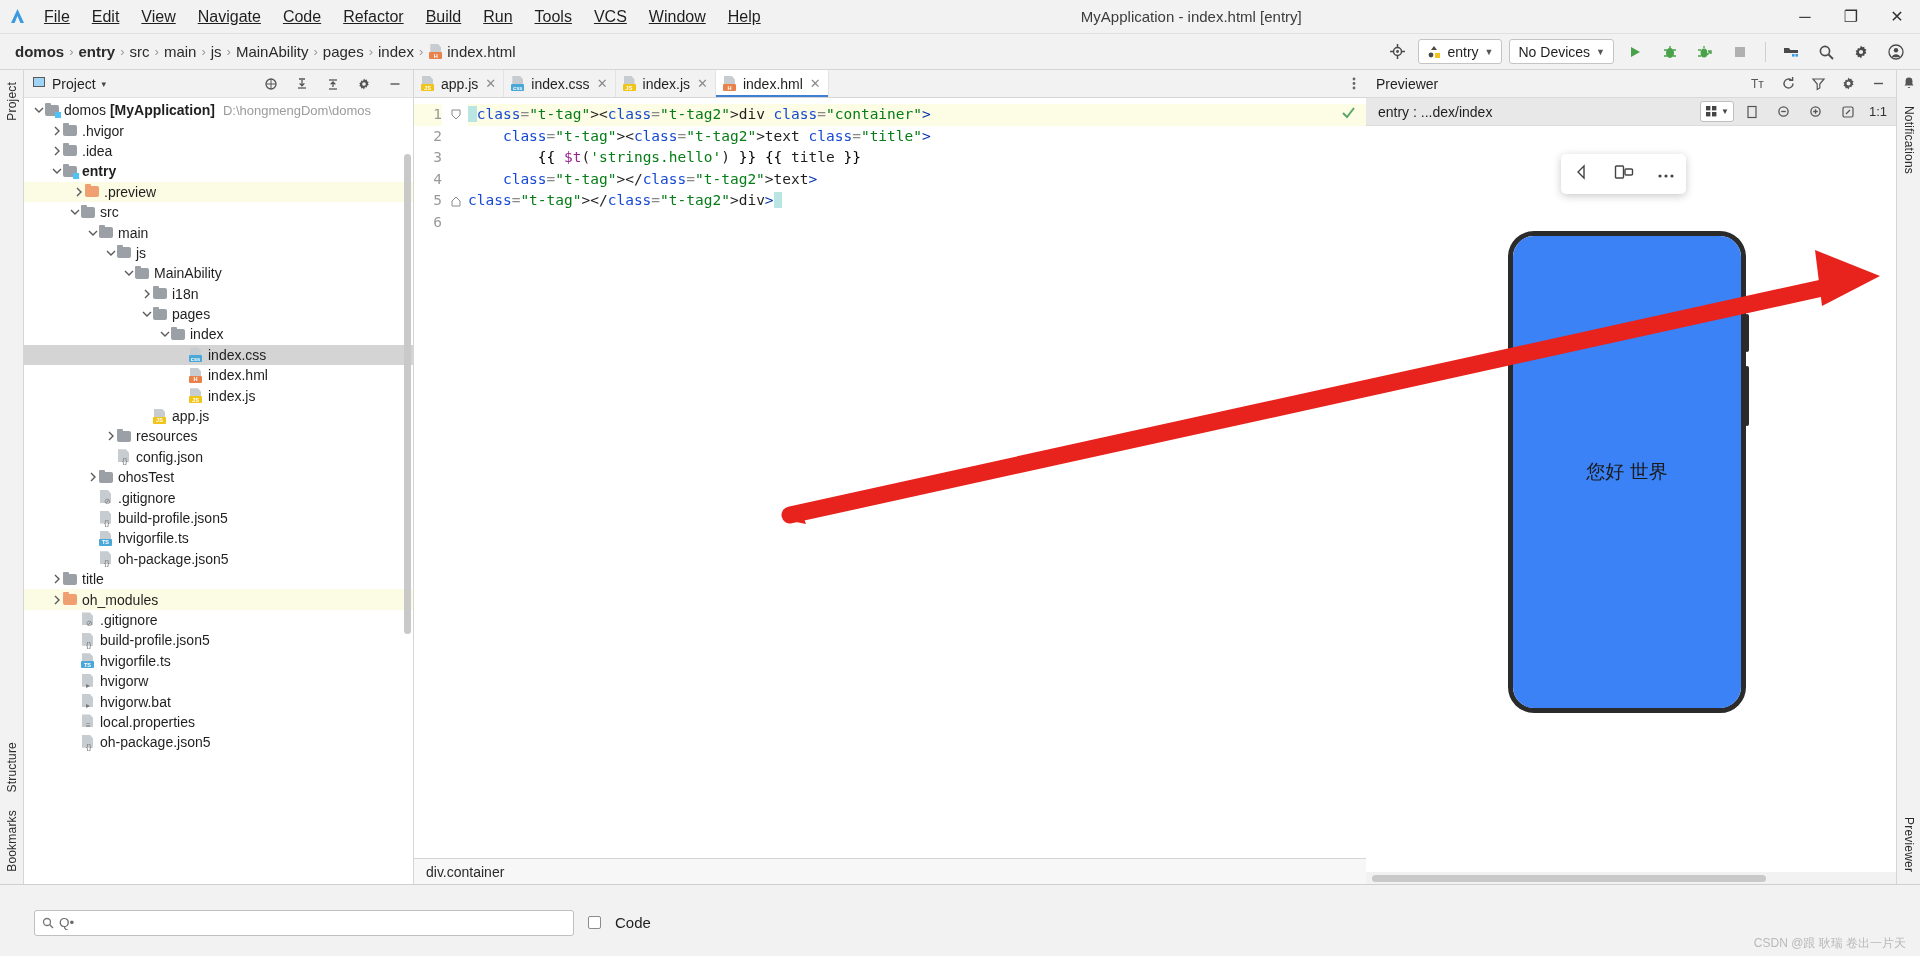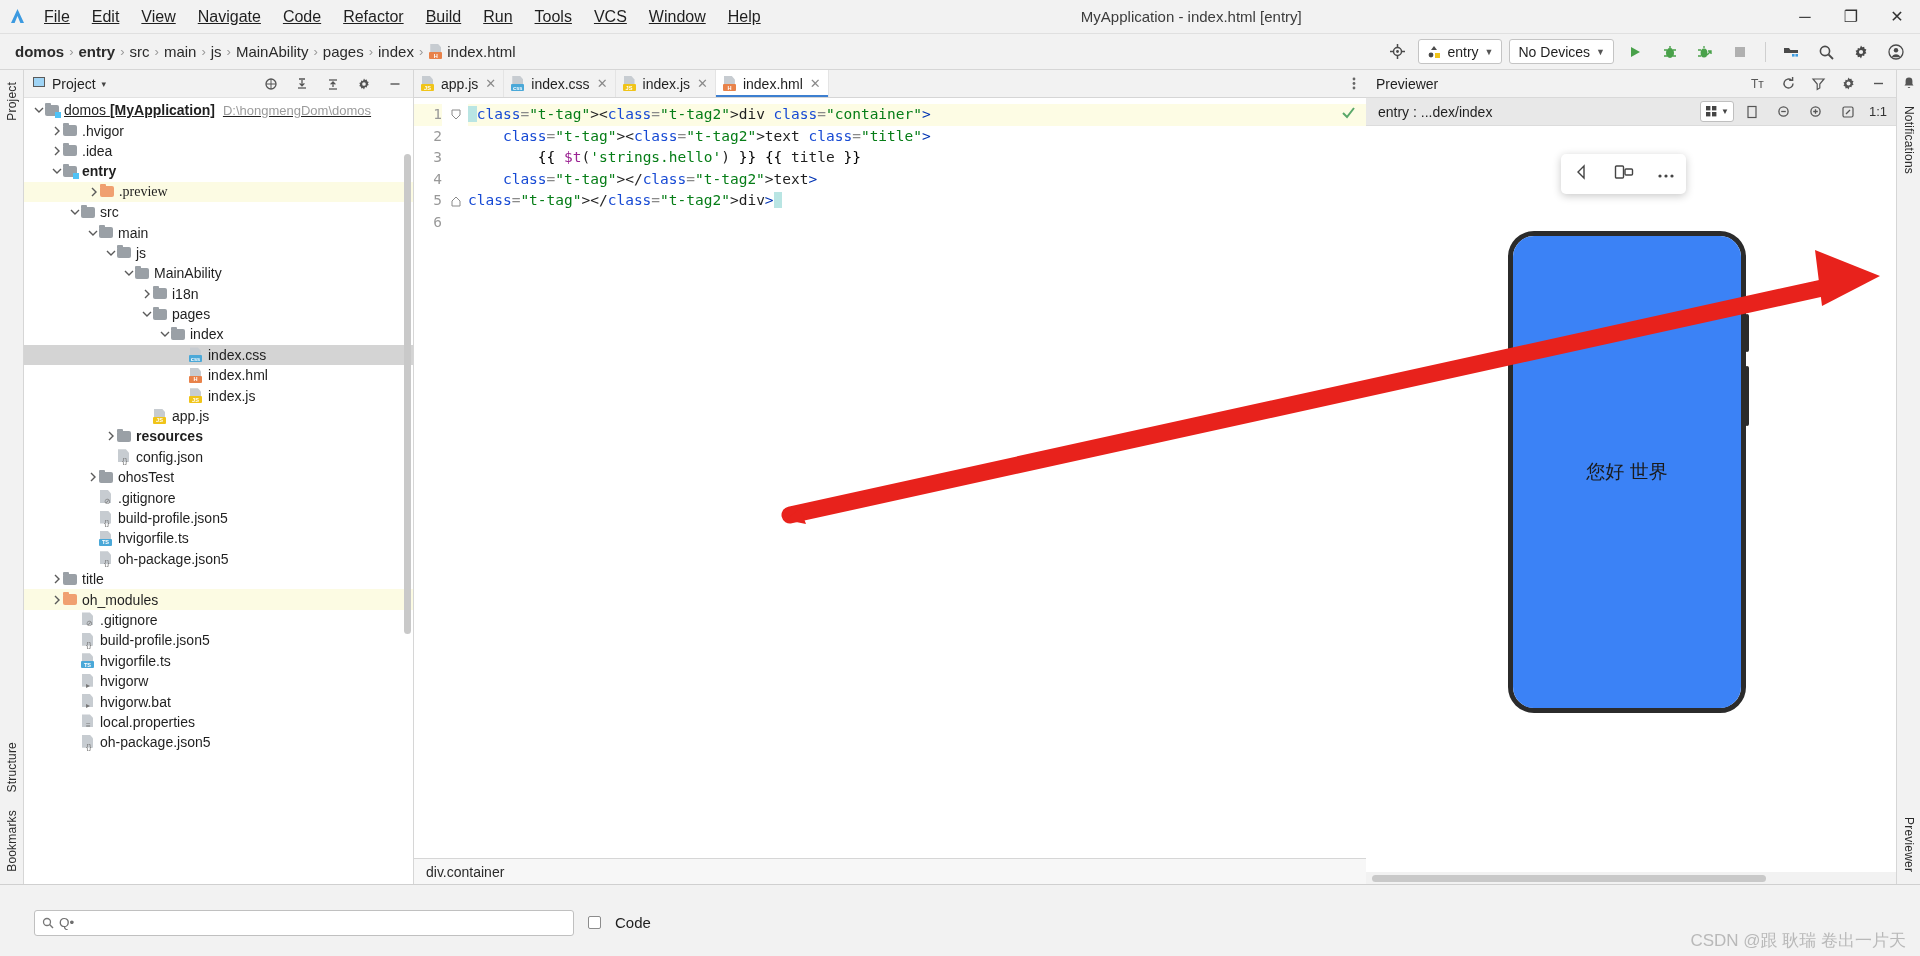--- a/index.html
+++ b/index.html
@@ -129,21 +129,21 @@
     font-size:14px; flex:0 0 26px; }
   .log-head .acts { margin-left:auto; display:flex; align-items:center; gap:6px; padding-right:8px; }
   .log-body { flex:1; display:flex; align-items:center; gap:14px; padding:4px 10px 0 34px; }
   .search-box { width:540px; height:26px; background:#fff; border:1px solid #c0c0c0;
     border-radius:3px; display:flex; align-items:center; gap:5px; padding:0 7px; font-size:13.5px; color:#6f6f6f; }
   .chk { width:13px; height:13px; border:1px solid #8c8c8c; background:#fff; border-radius:2px; }
   .chk-lbl { font-size:15px; }
 
   
   .arrow-svg { position:absolute; left:0; top:0; width:1920px; height:956px; pointer-events:none; }
-  .watermark { position:absolute; right:14px; bottom:4px; font-size:17px; color:#b9b9b9; }
+  .watermark { position:absolute; right:14px; bottom:4px; font-size:12px; color:#b9b9b9; }
 
   
   .fileicon { width:15px; height:15px; position:relative; display:inline-block; }
   .fileicon .pg { position:absolute; left:1px; top:0; width:11px; height:13px;
     background:#c7ccd1; clip-path:polygon(0 0,72% 0,100% 26%,100% 100%,0 100%); }
   .fileicon .bd { position:absolute; left:0; bottom:0; width:13px; height:7px;
     border-radius:1px; font-size:5.6px; color:#fff; font-family:"Liberation Sans",sans-serif;
     display:flex; align-items:center; justify-content:center; font-weight:bold; letter-spacing:0; }
   .folder { width:15px; height:13px; position:relative; display:inline-block; }
   .folder .f { position:absolute; left:0; top:1px; width:14px; height:11px;
@@ -336,21 +336,21 @@
             <svg width="14" height="14" viewBox="0 0 14 14">
                 <path d="M2.5 7h9" stroke="#555" stroke-width="1.4"></path>
               </svg>
           </span>
         </span>
       </div>
       <div class="tree" id="tree">
         <div class="scrollv">
             <i style="top:56px;height:480px;"></i>
           </div>
-      <div class="row" style="padding-left: 8px; text-decoration: underline;">
+      <div class="row" style="padding-left: 8px;">
             <span class="arrow">
               <svg width="12" height="12" viewBox="0 0 12 12">
                 <path d="M2 4 L6 8 L10 4" fill="none" stroke="#5a5a5a" stroke-width="1.4"></path>
               </svg>
             </span>
             <span class="folder">
               <span class="f"></span>
               <span class="badge"></span>
             </span>
             <span class="lbl">domos <b>[MyApplication]</b></span>
@@ -383,21 +383,21 @@
               <svg width="12" height="12" viewBox="0 0 12 12">
                 <path d="M2 4 L6 8 L10 4" fill="none" stroke="#5a5a5a" stroke-width="1.4"></path>
               </svg>
             </span>
             <span class="folder">
               <span class="f"></span>
               <span class="badge"></span>
             </span>
             <span class="lbl"><b>entry</b></span>
           </div>
-          <div class="row hl" style="padding-left: 63px; font-family: Liberation Serif, serif;">
+          <div class="row hl" style="padding-left: 48px;">
             <span class="arrow">
               <svg width="12" height="12" viewBox="0 0 12 12">
                 <path d="M4 2 L8 6 L4 10" fill="none" stroke="#5a5a5a" stroke-width="1.4"></path>
               </svg>
             </span>
             <span class="folder orange">
               <span class="f"></span>
             </span>
             <span class="lbl">.preview</span>
           </div>
@@ -503,21 +503,21 @@
             <span class="lbl">index.js</span>
           </div>
           <div class="row" style="padding-left: 116px;">
             <span class="arrow"></span>
             <span class="fileicon">
               <span class="pg"></span>
               <span class="bd" style="background:#f0c419;">JS</span>
             </span>
             <span class="lbl">app.js</span>
           </div>
-          <div class="row" style="padding-left: 80px; font-weight: bold;">
+          <div class="row" style="padding-left: 80px;">
             <span class="arrow">
               <svg width="12" height="12" viewBox="0 0 12 12">
                 <path d="M4 2 L8 6 L4 10" fill="none" stroke="#5a5a5a" stroke-width="1.4"></path>
               </svg>
             </span>
             <span class="folder">
               <span class="f"></span>
             </span>
             <span class="lbl">resources</span>
           </div>

